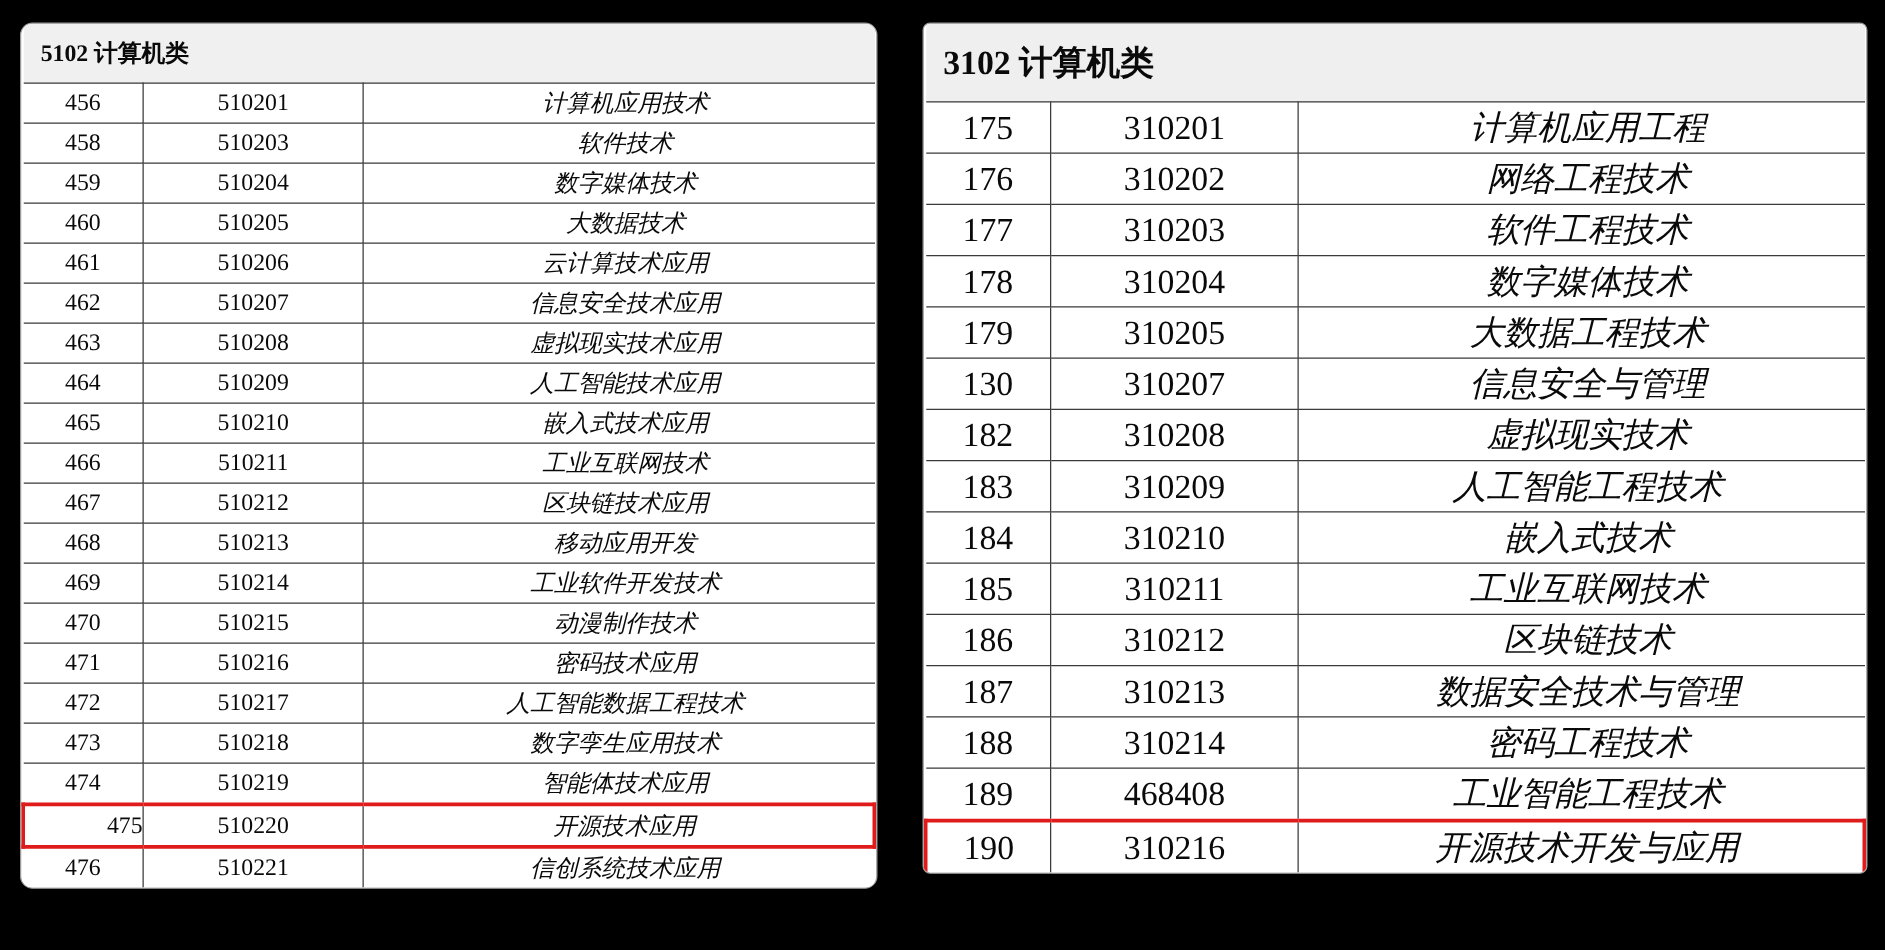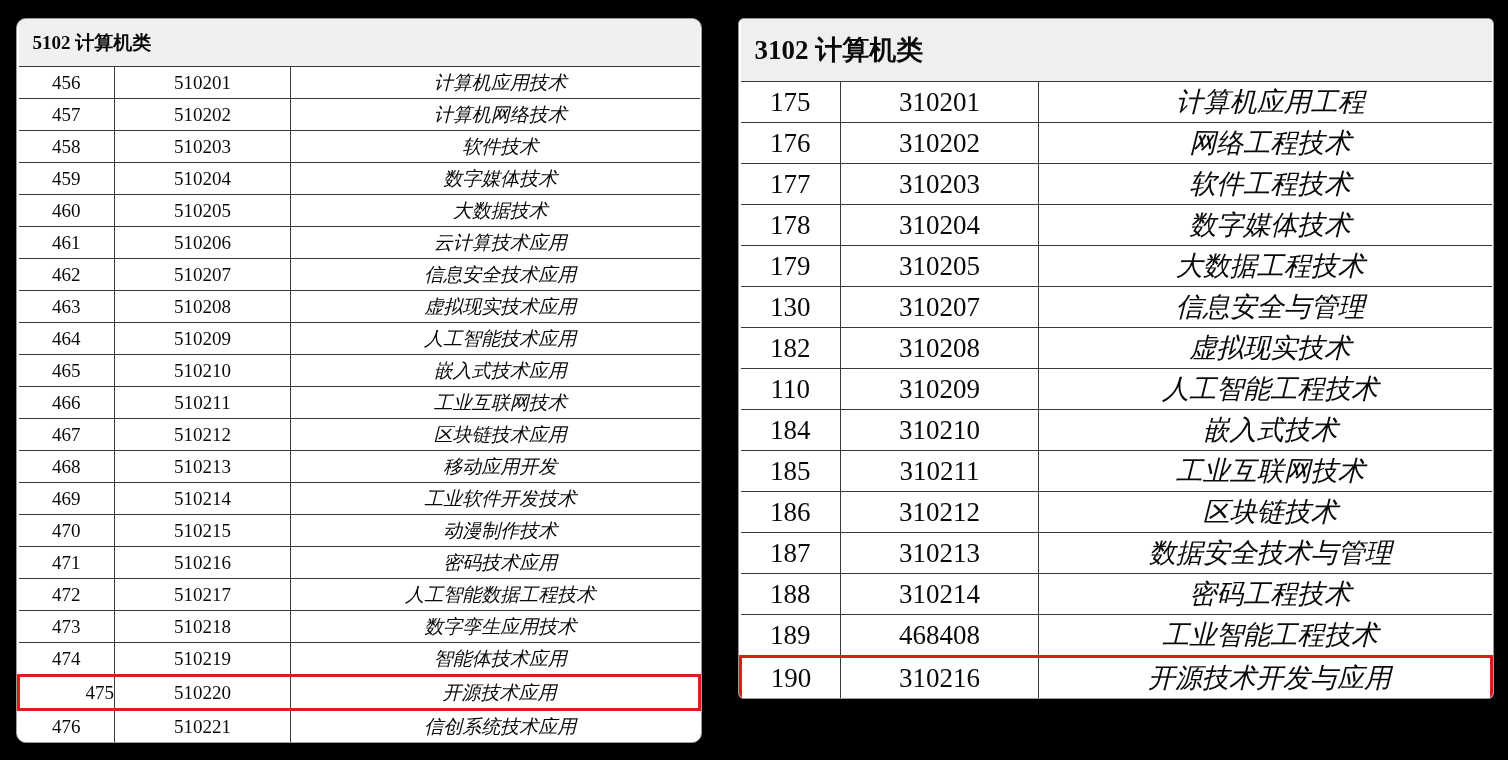--- a/index.html
+++ b/index.html
@@ -118,25 +118,20 @@
       <tbody id="left-body">
         <tr class="hdr">
           <td colspan="3">5102 计算机类</td>
         </tr>
       <tr>
             <td class="c-num">456</td>
             <td class="c-code">510201</td>
             <td class="c-name">计算机应用技术</td>
           </tr>
           <tr>
-            <td class="c-num">457</td>
-            <td class="c-code">510202</td>
-            <td class="c-name">计算机网络技术</td>
-          </tr>
-          <tr>
             <td class="c-num">458</td>
             <td class="c-code">510203</td>
             <td class="c-name">软件技术</td>
           </tr>
           <tr>
             <td class="c-num">459</td>
             <td class="c-code">510204</td>
             <td class="c-name">数字媒体技术</td>
           </tr>
           <tr>
@@ -268,21 +263,21 @@
             <td class="c-num">130</td>
             <td class="c-code">310207</td>
             <td class="c-name">信息安全与管理</td>
           </tr>
           <tr>
             <td class="c-num">182</td>
             <td class="c-code">310208</td>
             <td class="c-name">虚拟现实技术</td>
           </tr>
           <tr>
-            <td class="c-num">110</td>
+            <td class="c-num">183</td>
             <td class="c-code">310209</td>
             <td class="c-name">人工智能工程技术</td>
           </tr>
           <tr>
             <td class="c-num">184</td>
             <td class="c-code">310210</td>
             <td class="c-name">嵌入式技术</td>
           </tr>
           <tr>
             <td class="c-num">185</td>

